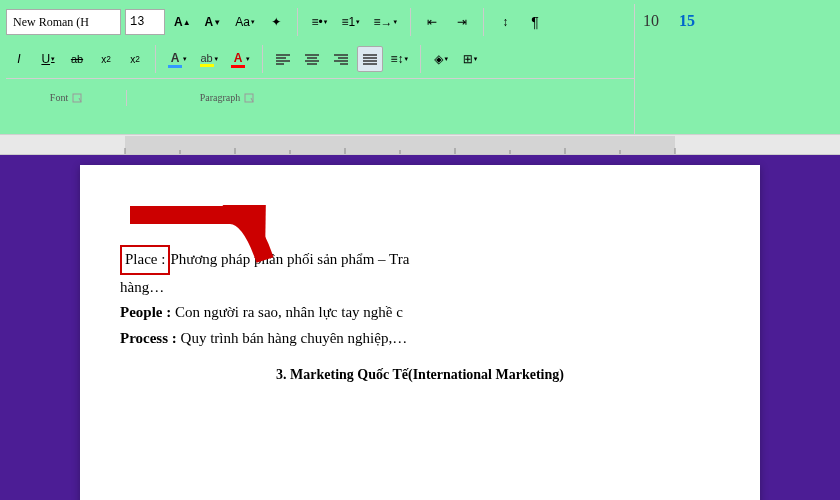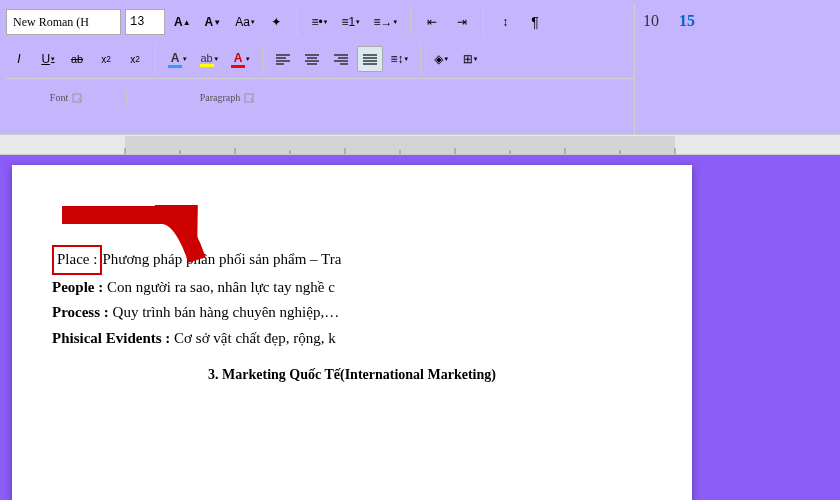--- a/index.html
+++ b/index.html
@@ -6,21 +6,21 @@
     body {
       font-family: 'Times New Roman', Times, serif;
       background: #f0f0f0;
       width: 840px;
       height: 500px;
       overflow: hidden;
     }
 
     
     .ribbon {
-      background: #c4b5fd;
+      background: #86efac;
       border-bottom: 1px solid #d0d0d0;
       padding: 4px 6px 0 6px;
       height: 135px;
     }
 
     .ribbon-row1 {
       display: flex;
       align-items: center;
       height: 36px;
       gap: 4px;
@@ -115,24 +115,24 @@
       background: #e8e8e8;
       height: 20px;
       border-bottom: 1px solid #ccc;
       display: flex;
       align-items: flex-end;
       padding-left: 65px;
     }
 
     
     .doc-area {
-      background: #8b5cf6;
+      background: #4c1d95;
       height: calc(500px - 135px - 20px);
       display: flex;
-      justify-content: flex-start;
+      justify-content: center;
       padding: 10px 12px;
       overflow: hidden;
     }
 
     .doc-page {
       background: white;
       width: 680px;
       height: 380px;
       padding: 20px 40px;
       position: relative;
@@ -375,25 +375,25 @@
     </div>
 
     <div class="doc-content">
 
       <div class="place-line">
         <span style="border: 2px solid #cc0000; padding: 0 3px; margin-right: 0;">Place :</span>
           <span> Phương pháp phân phối sản phẩm – Tra</span>
       </div>
 
       <div>
+        hàng…
+      </div>
+      <div>
         <strong>People :</strong> Con người ra sao, nhân lực tay nghề c
       </div>
       <div>
         <strong>Process :</strong> Quy trình bán hàng chuyên nghiệp,…
-      </div>
-      <div>
-        <strong>Phisical Evidents :</strong> Cơ sở vật chất đẹp, rộng, k
       </div>
 
       <div style="margin-top:12px; font-weight:bold; font-size:14px; text-align:center;">3. Marketing Quốc Tế(International Marketing)</div>
     </div>
   </div>
 </div>
 
 </body></html>

